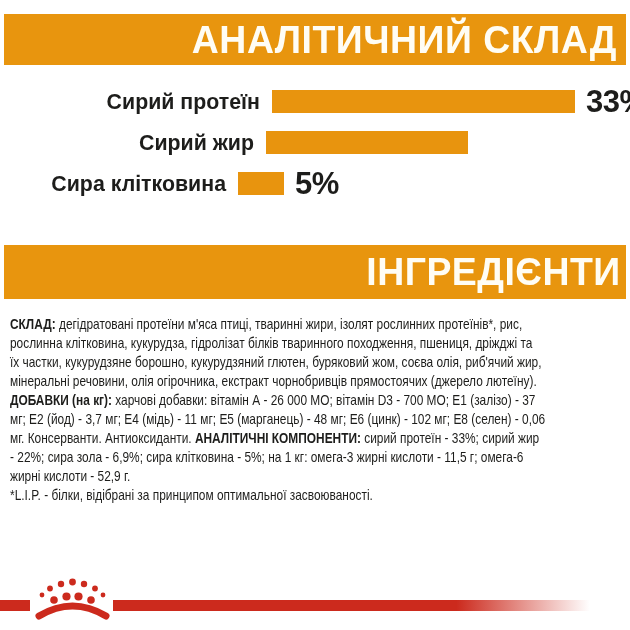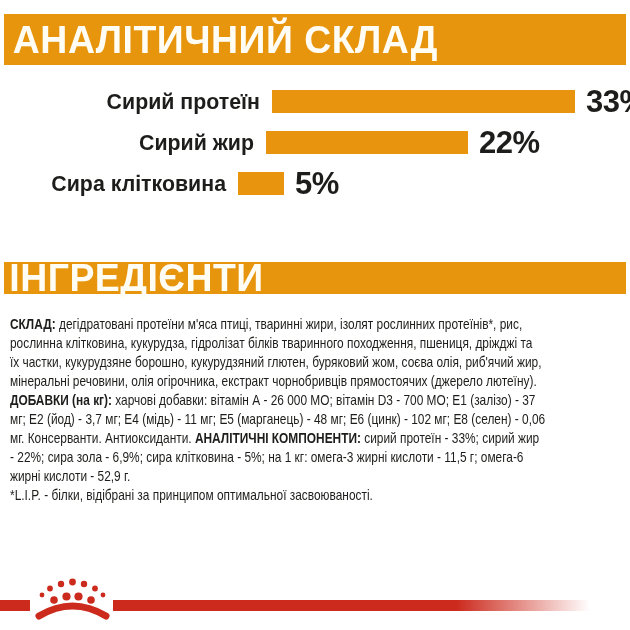--- a/index.html
+++ b/index.html
@@ -2,23 +2,23 @@
 <html><head>
 <meta charset="utf-8">
 <style>
   * { margin:0; padding:0; box-sizing:border-box; }
   html,body { width:630px; height:630px; background:#ffffff; overflow:hidden;
               font-family:"Liberation Sans", sans-serif; }
   .stage { position:relative; width:630px; height:630px; background:#fff; }
 
   
   .banner { position:absolute; left:4px; right:4px; background:#E8950E;
-            display:flex; align-items:center; justify-content:flex-start; }
+            display:flex; align-items:center; justify-content:flex-end; }
   .banner1 { top:14px; height:51px; }
-  .banner2 { top:262px; height:32px; }
+  .banner2 { top:245px; height:54px; }
   .banner .banner-text { color:#FFFDF4; font-weight:700; font-size:39px;
             letter-spacing:0.5px; transform:scaleX(0.96); white-space:nowrap; }
 
   
   .chart { position:absolute; top:90px; left:0; width:630px; }
   .chart-row { position:absolute; left:0; height:23px; display:flex; align-items:center; }
   .row-0 { top:0;padding-left:34px; } .row-1 { top:41px;padding-left:28px; } .row-2 { top:82px;justify-content:center; }
   .chart-label { width:226px; text-align:right; font-weight:700; font-size:22px;
                  color:#1d1d1b; white-space:nowrap; transform:scaleX(0.97);
                  transform-origin:100% 50%; }
@@ -51,21 +51,20 @@
 
   <div class="chart">
     <div class="chart-row row-0">
       <div class="chart-label">Сирий протеїн</div>
       <div class="chart-bar" style="width: 303px; background: rgb(232, 148, 14);"></div>
       <div class="chart-value">33%</div>
     </div>
     <div class="chart-row row-1">
       <div class="chart-label">Сирий жир</div>
       <div class="chart-bar" style="width: 202px; background: rgb(232, 148, 14);"></div>
-      <div class="chart-value">22%</div>
     </div>
     <div class="chart-row row-2">
       <div class="chart-label">Сира клітковина</div>
       <div class="chart-bar" style="width: 46px; background: rgb(232, 148, 14);"></div>
       <div class="chart-value">5%</div>
     </div>
   </div>
 
   <div class="banner banner2">
     <div class="banner-text">ІНГРЕДІЄНТИ</div>

